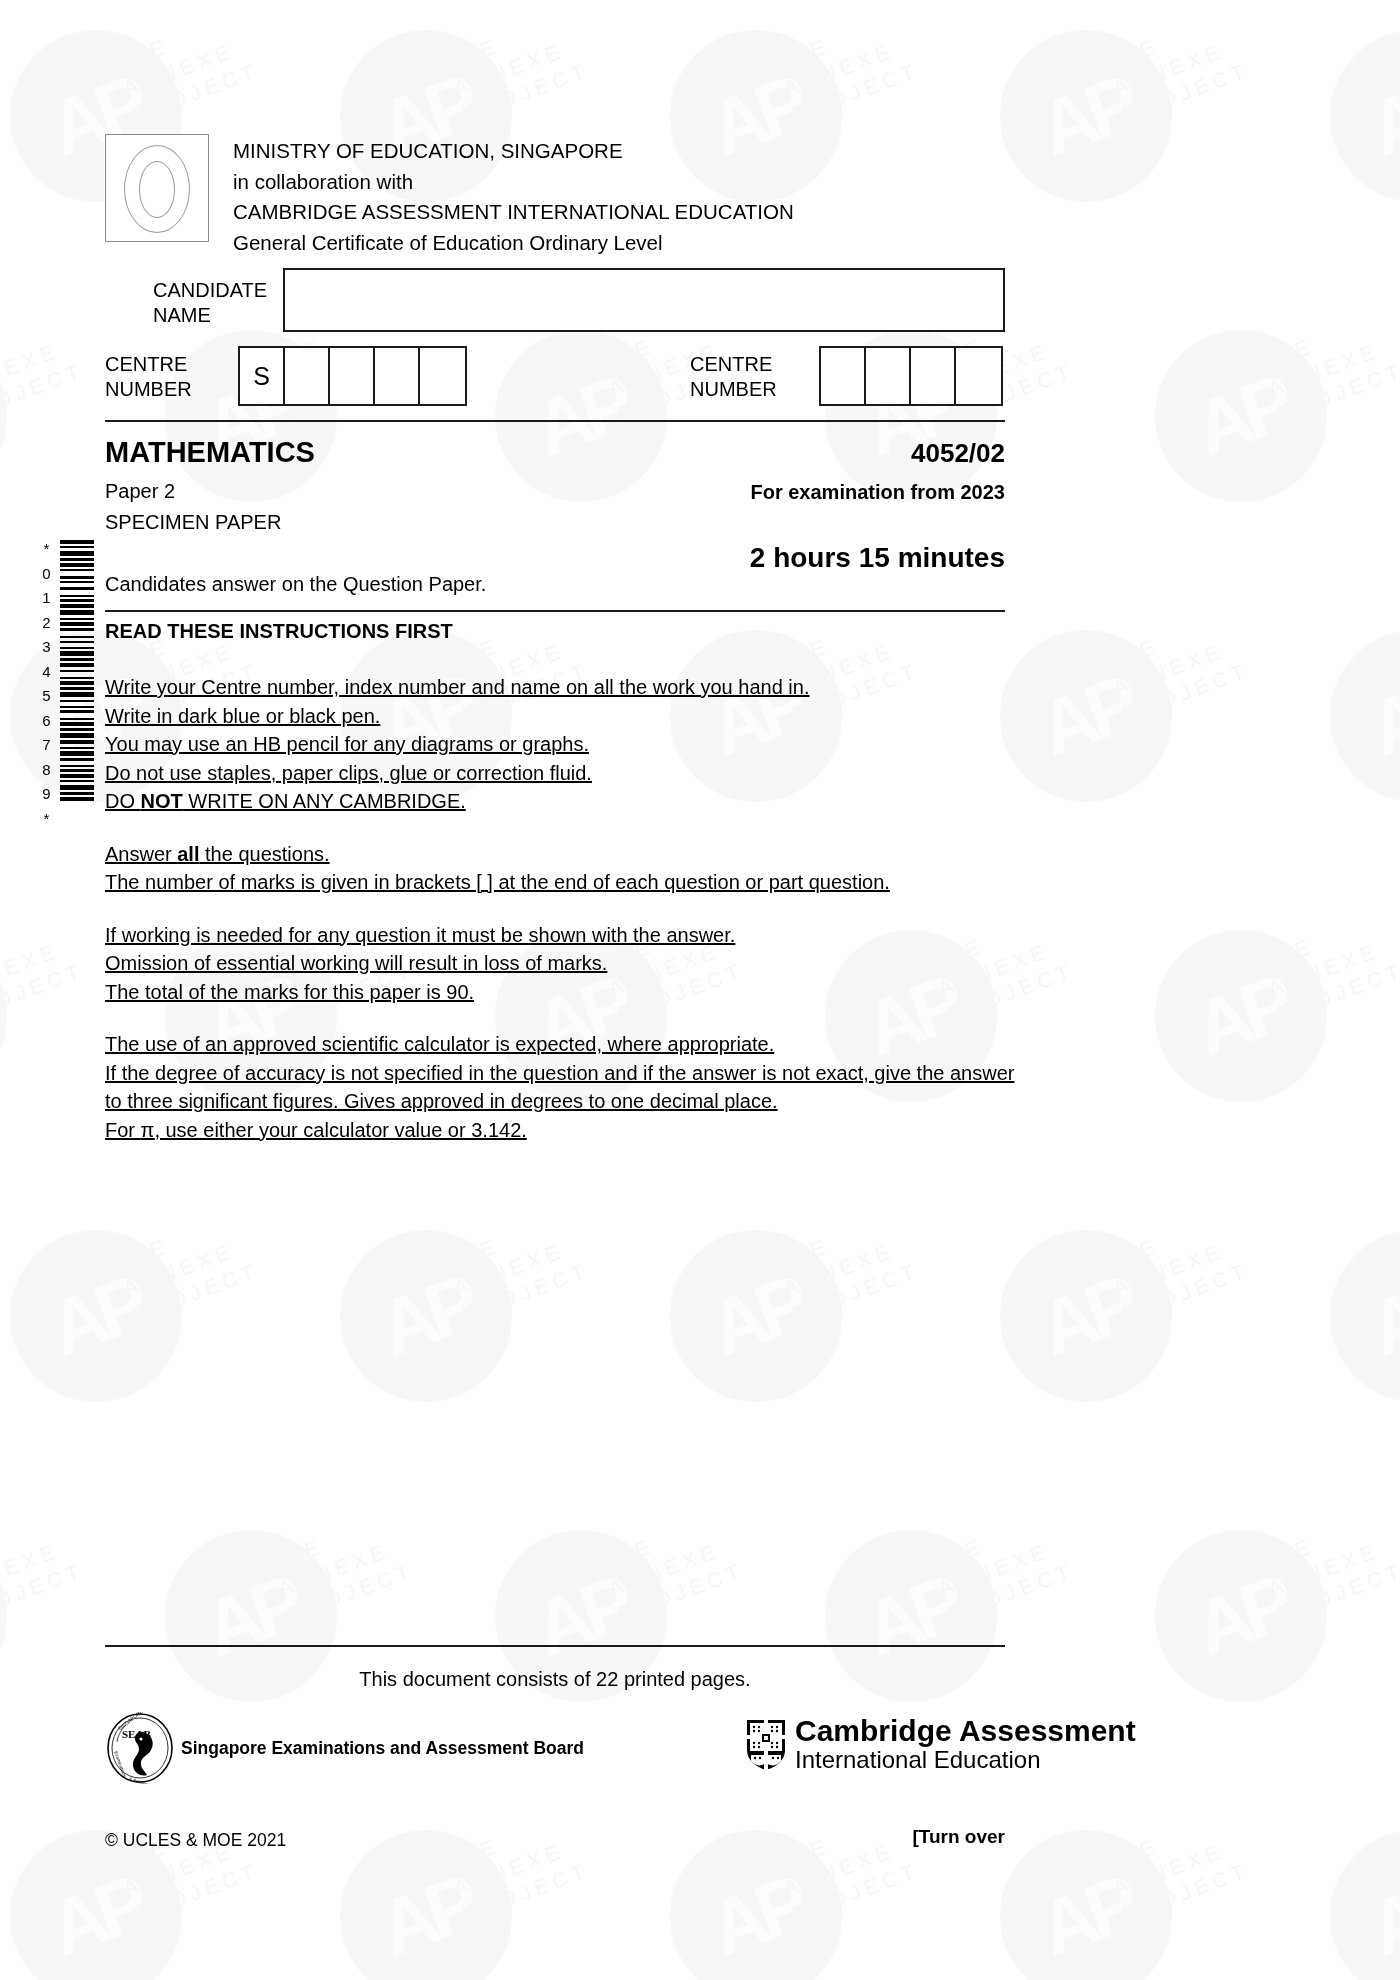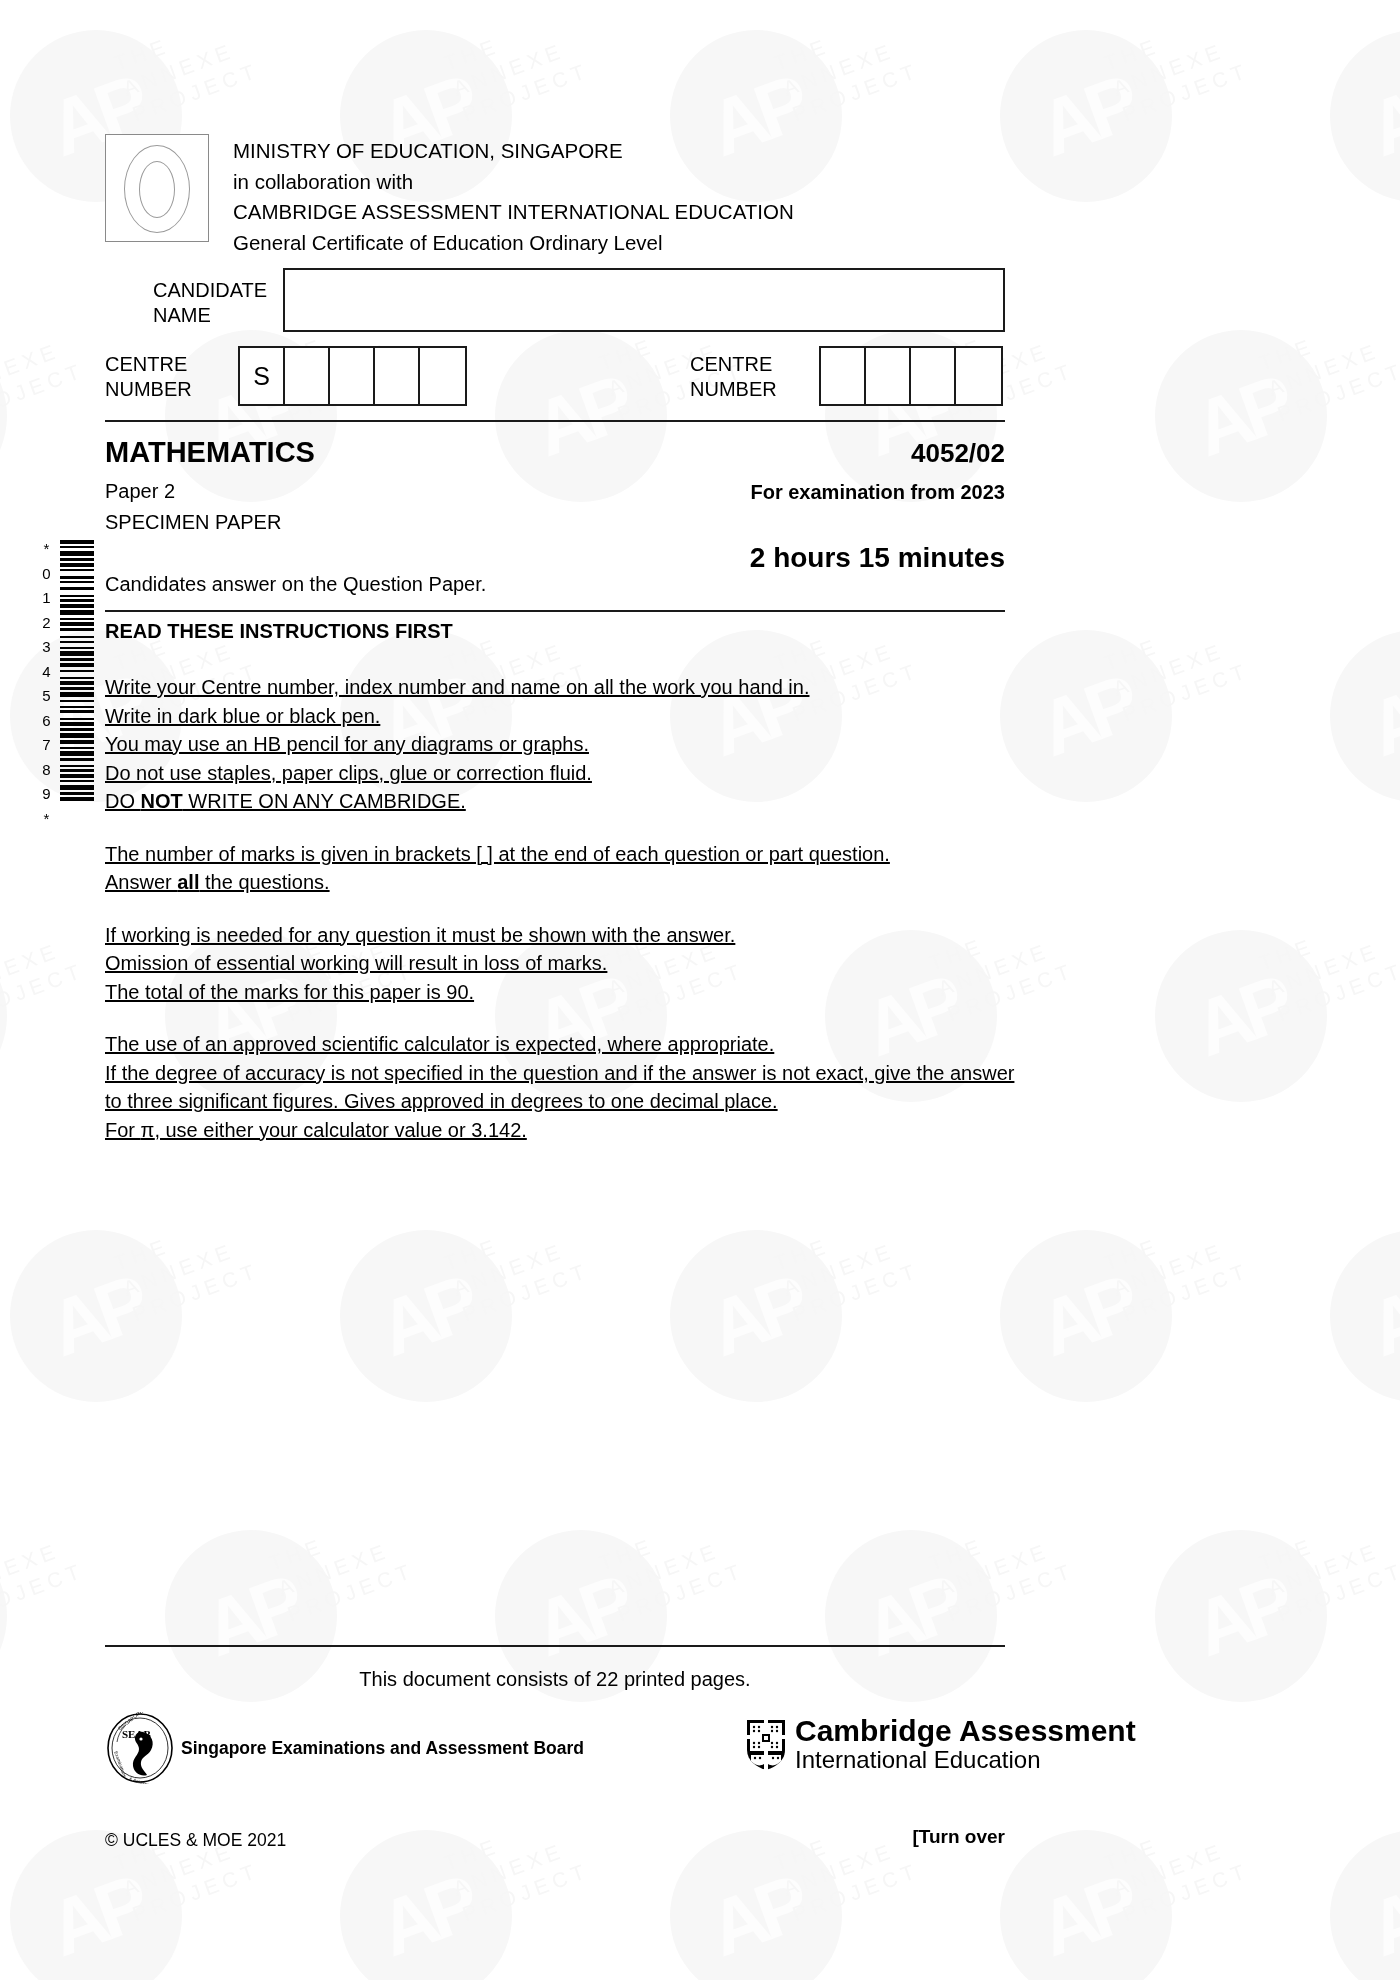--- a/index.html
+++ b/index.html
@@ -749,22 +749,22 @@
 
     <div class="para">
       <div class="line">Write your Centre number, index number and name on all the work you hand in.</div>
       <div class="line">Write in dark blue or black pen.</div>
       <div class="line">You may use an HB pencil for any diagrams or graphs.</div>
       <div class="line">Do not use staples, paper clips, glue or correction fluid.</div>
       <div class="line"><span>DO </span><b>NOT</b><span> WRITE ON ANY CAMBRIDGE.</span></div>
     </div>
 
     <div class="para">
+      <div class="line"><span>Answer </span><b>all</b><span> the questions.</span></div>
       <div class="line">The number of marks is given in brackets [  ] at the end of each question or part question.</div>
-      <div class="line"><span>Answer </span><b>all</b><span> the questions.</span></div>
     </div>
 
     <div class="para">
       <div class="line">If working is needed for any question it must be shown with the answer.</div>
       <div class="line">Omission of essential working will result in loss of marks.</div>
       <div class="line">The total of the marks for this paper is 90.</div>
     </div>
 
     <div class="para">
       <div class="line">The use of an approved scientific calculator is expected, where appropriate.</div>

